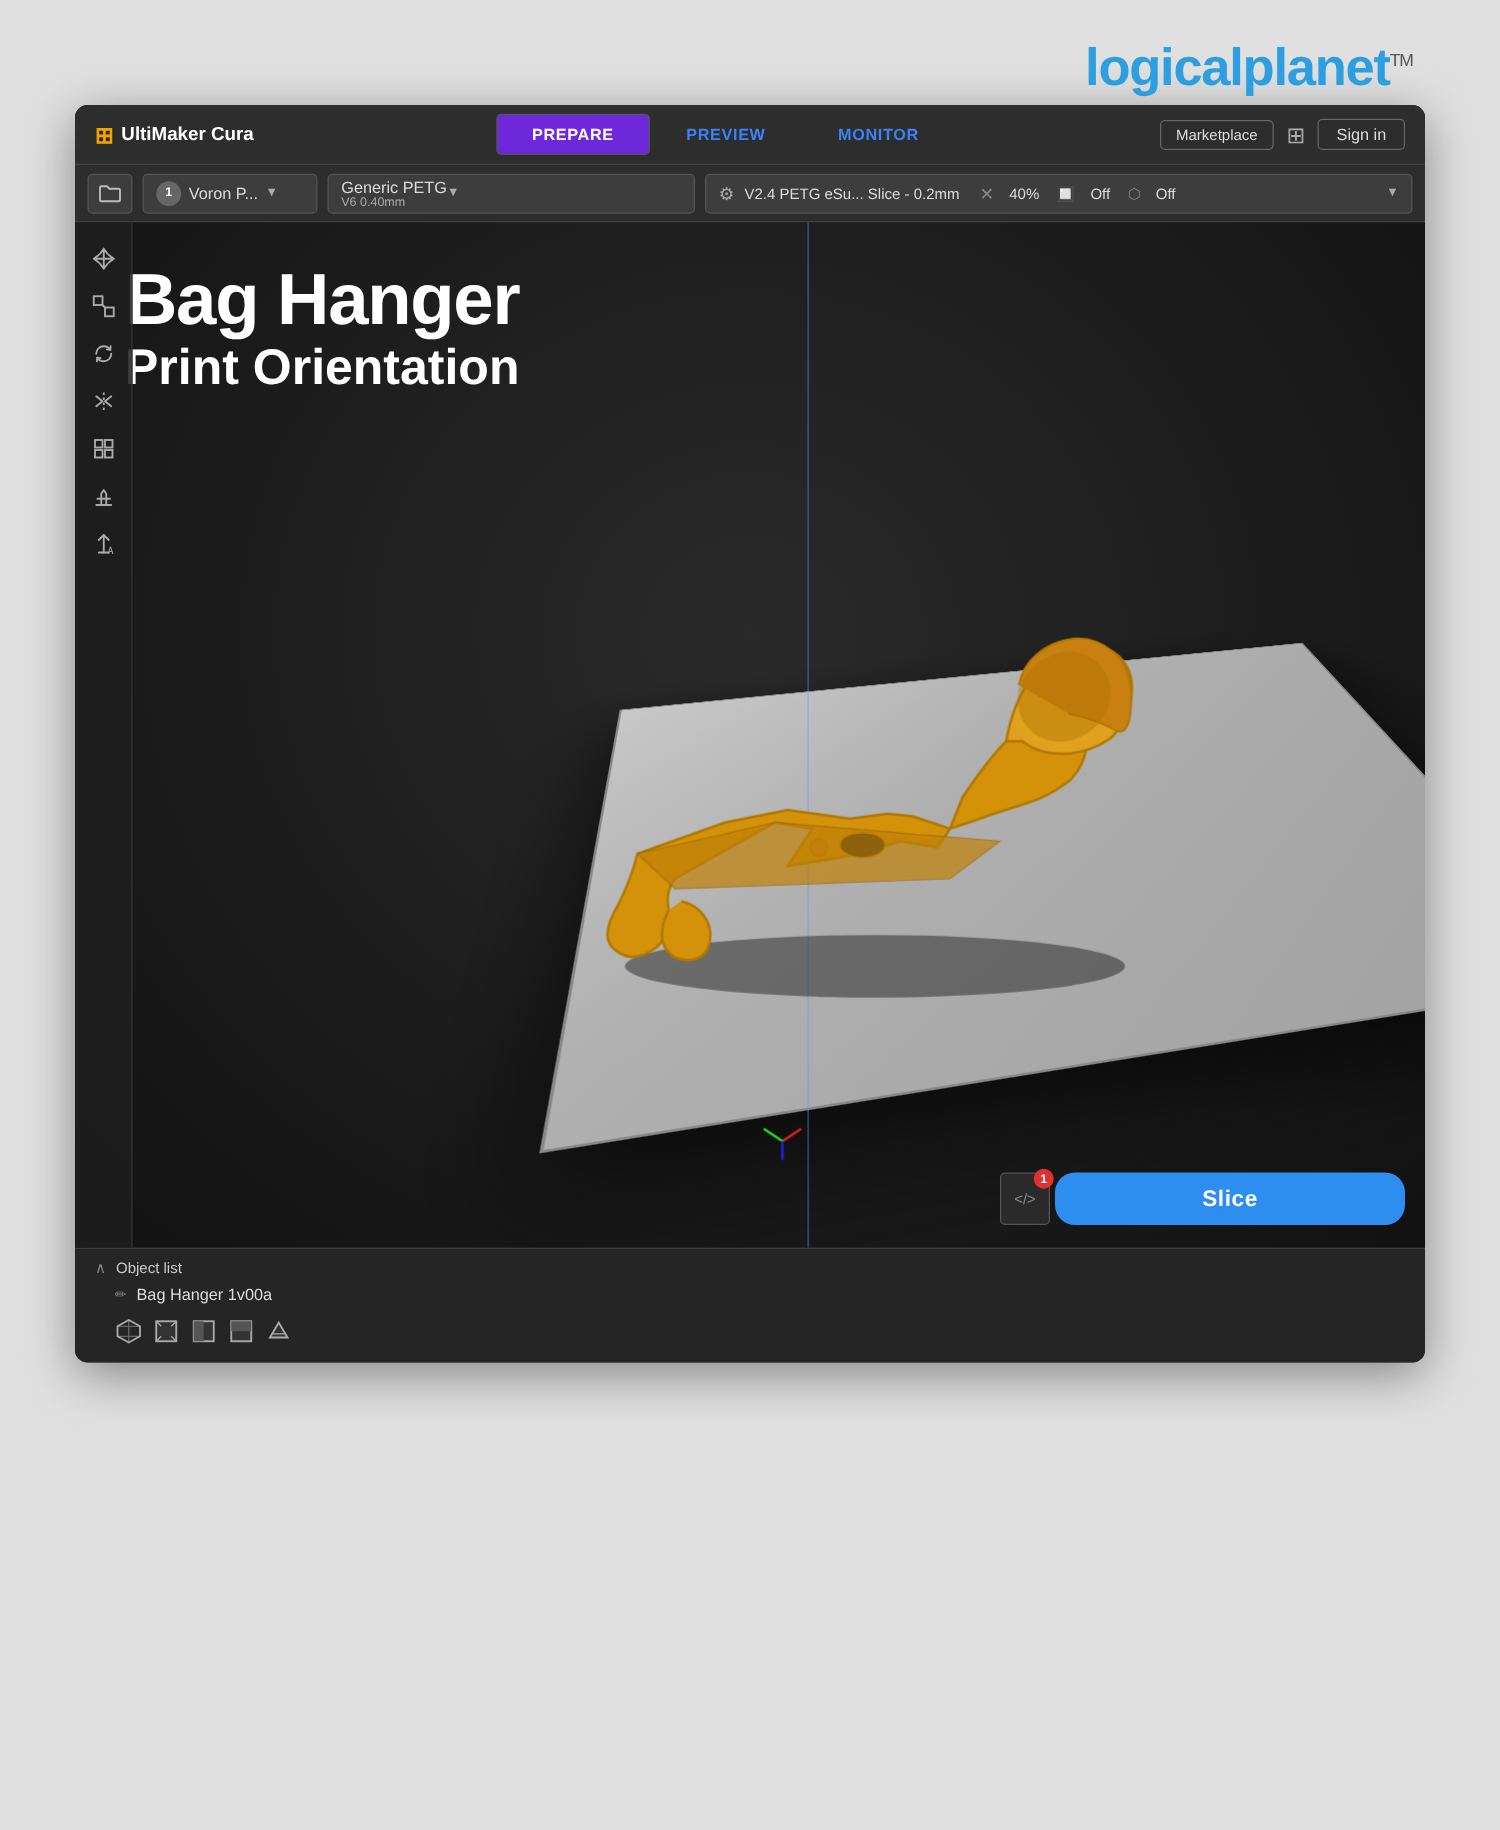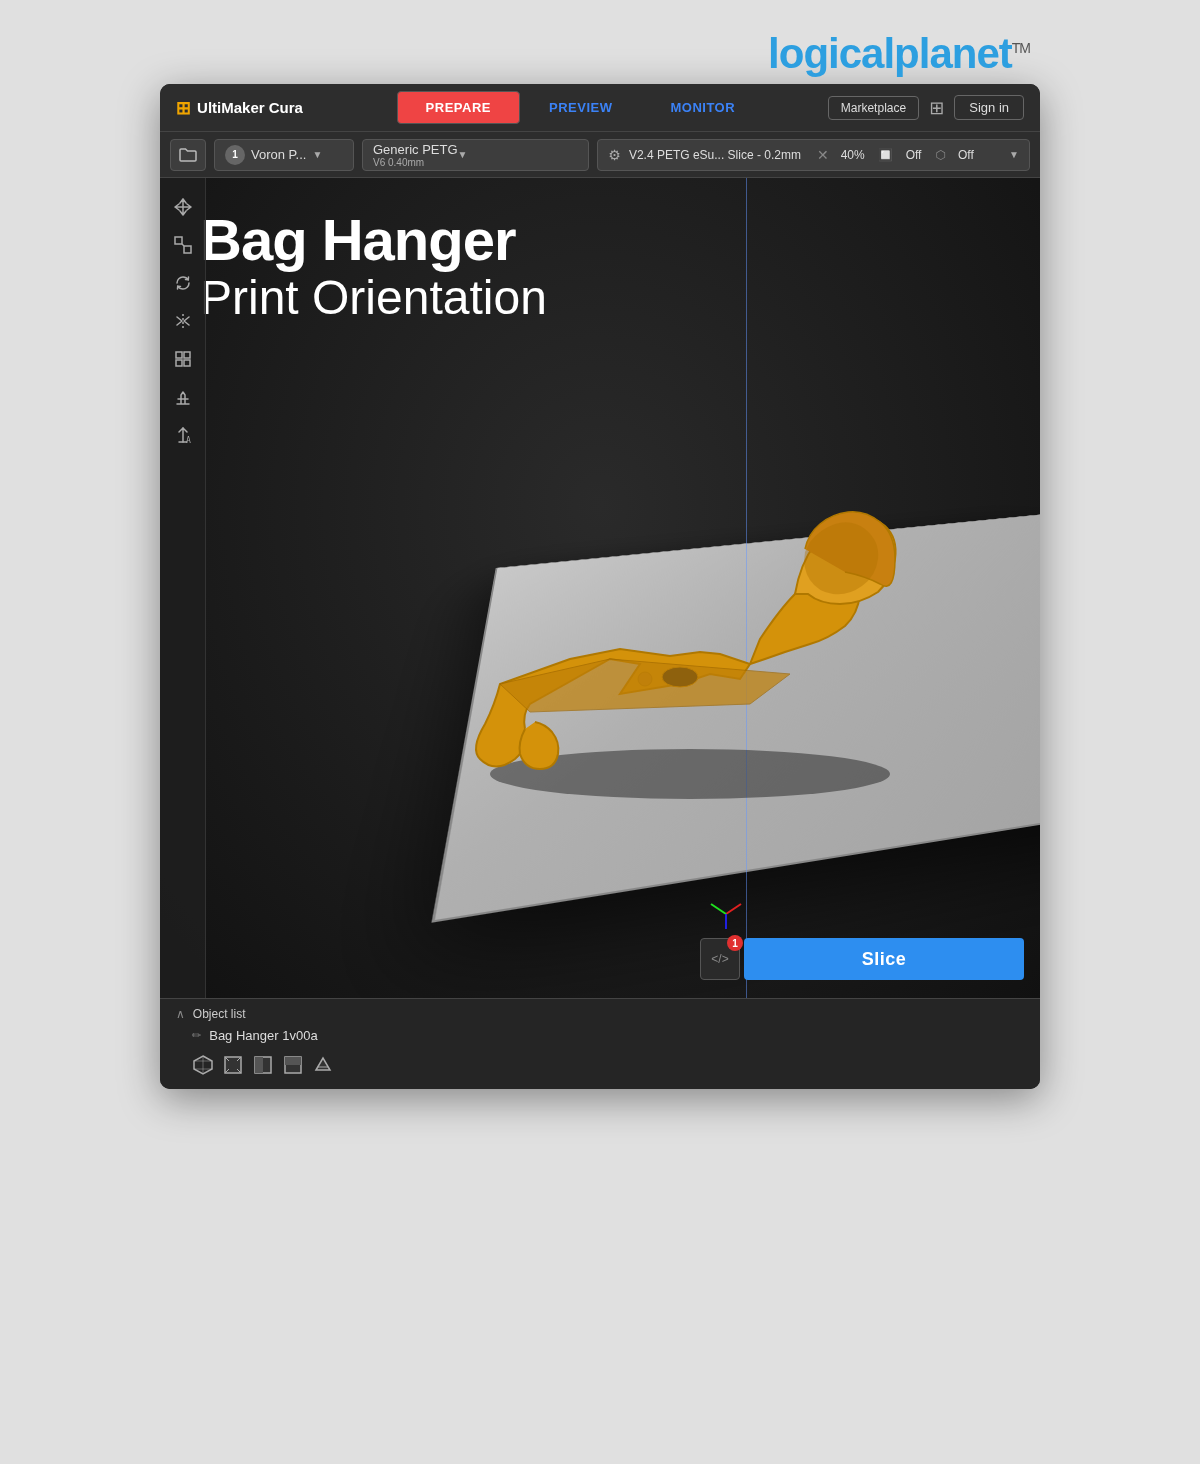--- a/index.html
+++ b/index.html
@@ -5,21 +5,21 @@
     * { margin: 0; padding: 0; box-sizing: border-box; }
     body {
       background: #e0e0e0;
       display: flex;
       justify-content: center;
       align-items: flex-start;
       min-height: 1464px;
       font-family: -apple-system, BlinkMacSystemFont, 'Segoe UI', sans-serif;
     }
     .page-wrapper {
-      width: 880px;
+      width: 1080px;
       margin: 0 auto;
       padding-top: 20px;
     }
     
     .logo-area {
       display: flex;
       justify-content: flex-end;
       padding: 10px 10px 6px 0;
     }
     .logo-text {
@@ -122,21 +122,21 @@
     .nav-tab {
       padding: 8px 28px;
       color: #3b82f6;
       font-size: 13px;
       font-weight: 600;
       letter-spacing: 0.5px;
       cursor: pointer;
       border: 1px solid transparent;
     }
     .nav-tab.active {
-      background: #ef4444;
+      background: #6d28d9;
       color: #fff;
       border: 1px solid #555;
       border-radius: 4px;
     }
     .nav-right {
       display: flex;
       align-items: center;
       gap: 10px;
       margin-left: auto;
     }
@@ -262,22 +262,22 @@
       z-index: 10;
     }
     .vt-line1 {
       font-size: 58px;
       font-weight: 900;
       color: #fff;
       line-height: 1.1;
       letter-spacing: -1px;
     }
     .vt-line2 {
-      font-size: 48px;
-      font-weight: 400;
+      font-size: 40px;
+      font-weight: 700;
       color: #fff;
       line-height: 1.1;
     }
     
     .left-toolbar {
       position: absolute;
       left: 0;
       top: 0;
       width: 46px;
       height: 100%;
@@ -412,21 +412,21 @@
       display: flex;
       align-items: center;
       justify-content: center;
       font-weight: bold;
     }
     .slice-btn {
       width: 280px;
       height: 42px;
       background: #2d8ef0;
       border: none;
-      border-radius: 4px;
+      border-radius: 16px;
       color: #fff;
       font-size: 18px;
       font-weight: 600;
       cursor: pointer;
       letter-spacing: 0.5px;
     }
   </style>
 </head>
 <body>
 

